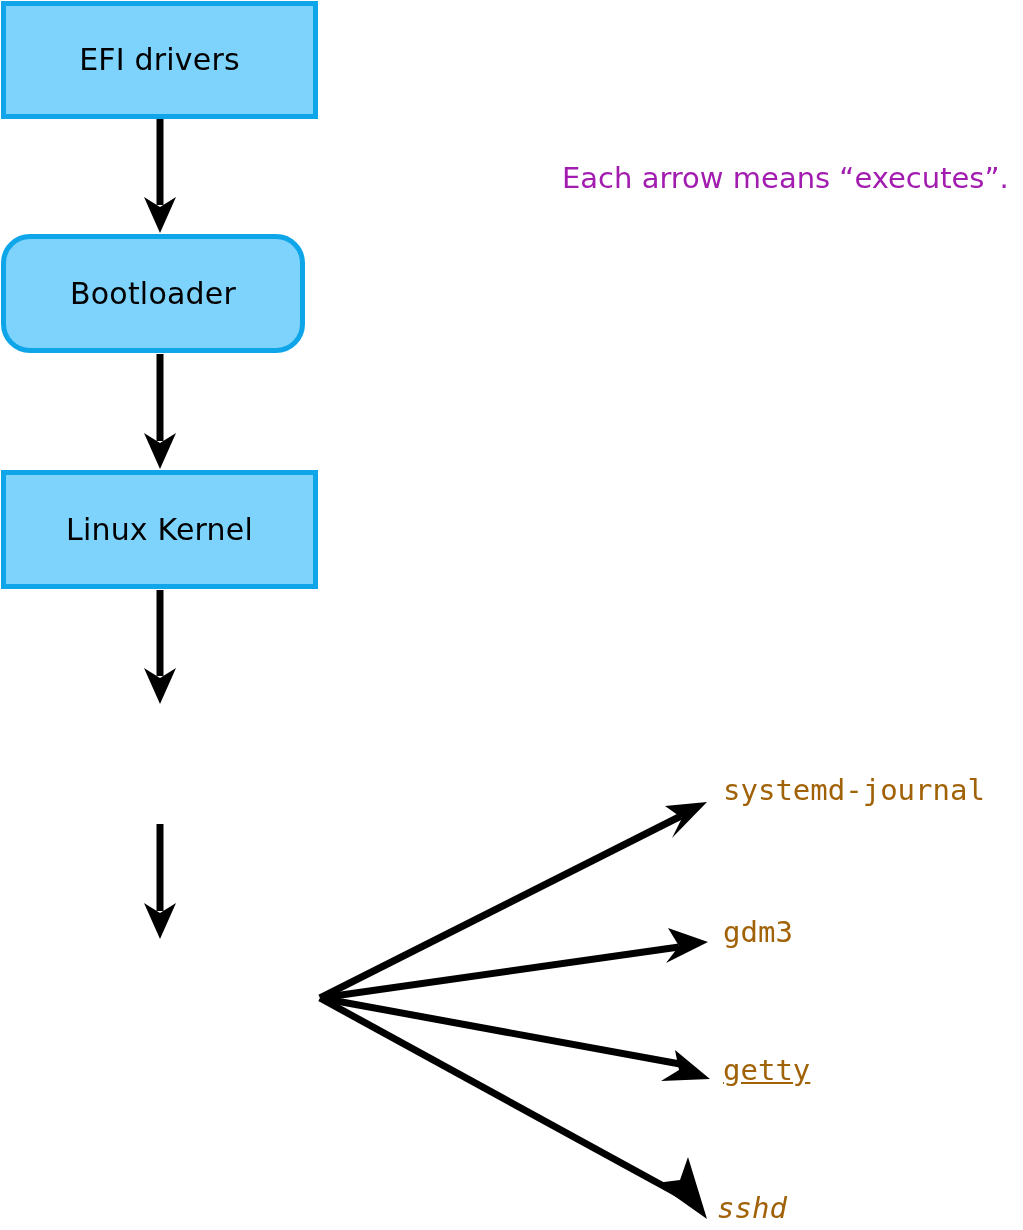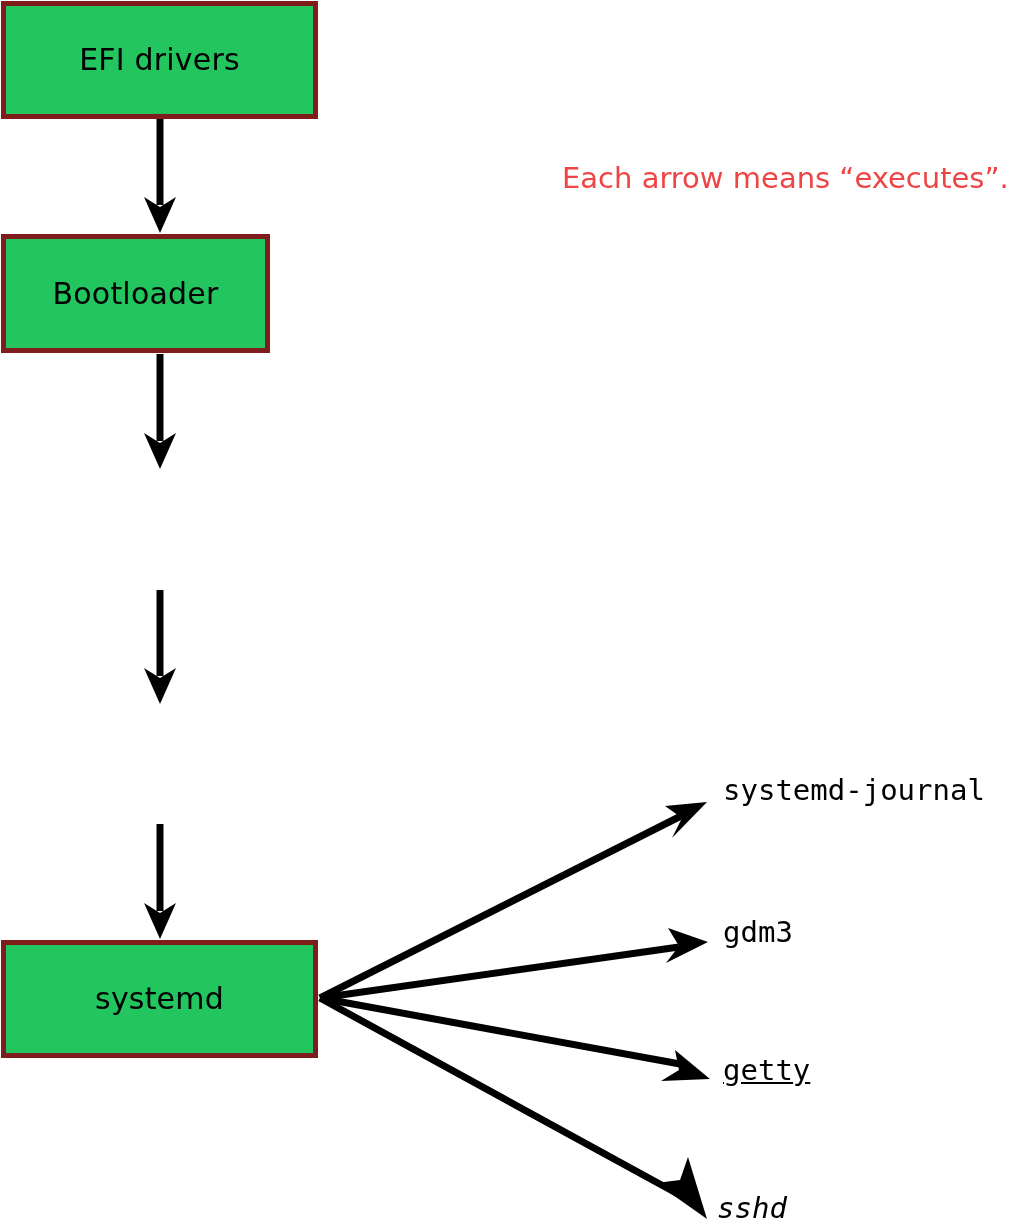--- a/index.html
+++ b/index.html
@@ -20,47 +20,47 @@
   #diagram-svg {
     position: absolute;
     left: 0;
     top: 0;
     width: 1023px;
     height: 1230px;
   }
   .node-box {
     position: absolute;
     box-sizing: border-box;
-    background: #22c55e;
-    border: 5px solid #7f1d1d;
+    background: #7dd3fc;
+    border: 5px solid #0ea5e9;
     display: flex;
     align-items: center;
     justify-content: center;
   }
   .node-label {
     font-family: "DejaVu Sans", sans-serif;
     font-size: 30px;
     color: #000000;
     line-height: 1;
     letter-spacing: 0.2px;
     white-space: nowrap;
   }
   .leaf-label {
     position: absolute;
     font-family: "DejaVu Sans Mono", monospace;
     font-size: 29px;
-    color: #000000;
+    color: #a16207;
     line-height: 1;
     white-space: nowrap;
   }
   .legend-note {
     position: absolute;
     font-family: "DejaVu Sans", sans-serif;
     font-size: 29px;
-    color: #ef4444;
+    color: #a21caf;
     line-height: 1;
     white-space: nowrap;
   }
 </style>
 </head>
 <body>
 
 <div id="canvas">
 
   <svg id="diagram-svg" viewBox="0 0 1023 1230" xmlns="http://www.w3.org/2000/svg">
@@ -103,29 +103,29 @@
     <g>
       <line x1="320" y1="998" x2="678" y2="1194" stroke="#000" stroke-width="7"></line>
       <polygon points="707,1219 688,1157 680,1180 656,1183" fill="#000"></polygon>
     </g>
   </svg>
 
   <div class="node-box" style="left:1px; top:1px; width:317px; height:118px;">
     <span class="node-label">EFI drivers</span>
   </div>
 
-  <div class="node-box" style="left:1px; top:234px; width:269px; height:119px;">
+  <div class="node-box" style="left:1px; top:234px; width:304px; height:119px;border-radius:29px;">
     <span class="node-label">Bootloader</span>
   </div>
 
+  <div class="node-box" style="left:1px; top:470px; width:317px; height:119px;">
+    <span class="node-label">Linux Kernel</span>
+  </div>
 
 
-  <div class="node-box" style="left:1px; top:940px; width:317px; height:118px;">
-    <span class="node-label">systemd</span>
-  </div>
 
   <div class="leaf-label" style="left:723px; top:776px;">systemd-journal</div>
 
   <div class="leaf-label" style="left:723px; top:918px;">gdm3</div>
 
   <div class="leaf-label" style="left:723px; top:1056px;text-decoration:underline;">getty</div>
 
   <div class="leaf-label" style="left:717px; top:1194px;font-style:italic;">sshd</div>
 
   <div class="legend-note" style="left:562px; top:164px;">Each arrow means “executes”.</div>

